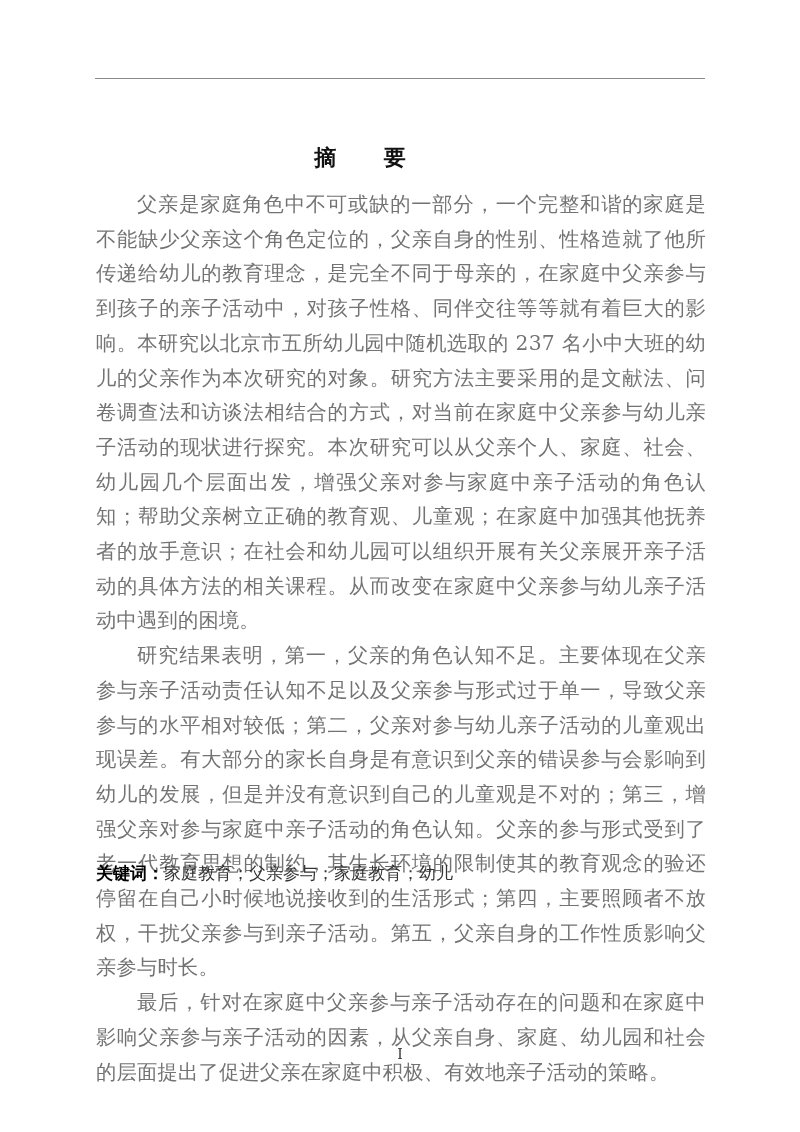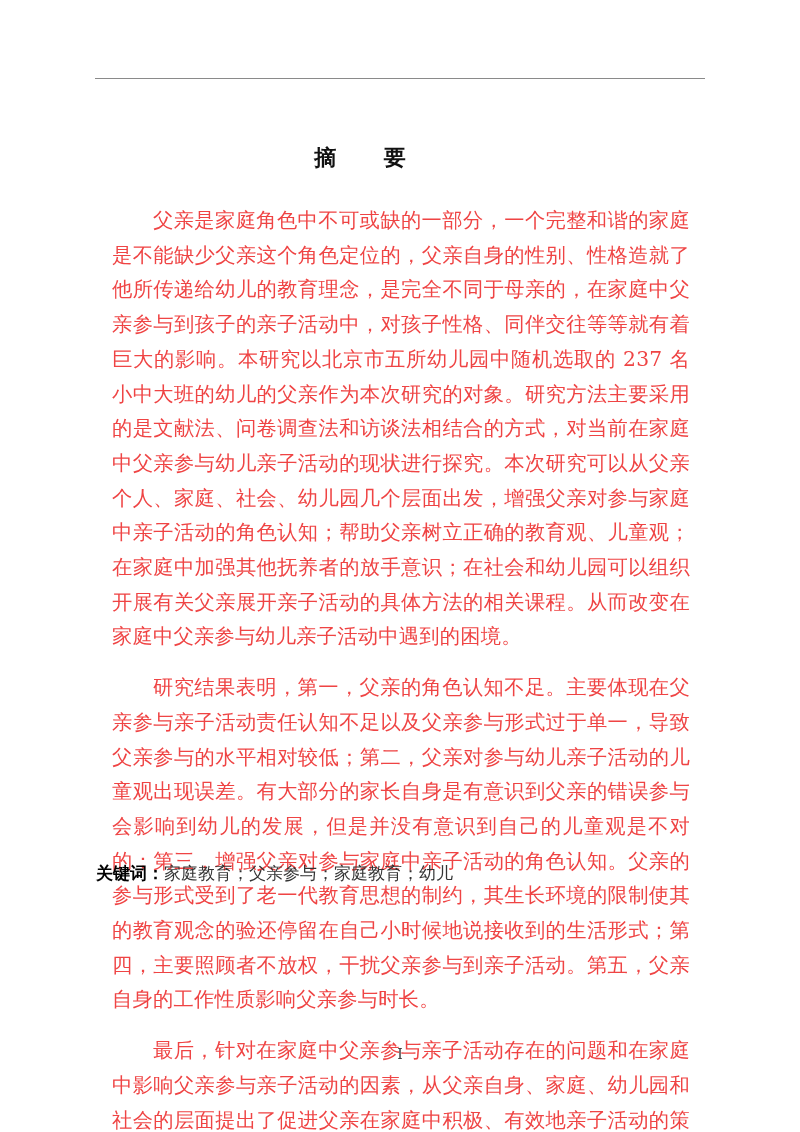--- a/index.html
+++ b/index.html
@@ -4,22 +4,22 @@
   <style>
     html, body { margin: 0; padding: 0; background: #ffffff; }
     body { width: 800px; height: 1132px; position: relative; overflow: hidden;
       font-family: "DejaVu Serif", "Liberation Serif", serif; color: #1a1a1a; }
     .header-rule { position: absolute; left: 95px; top: 78px; width: 610px; height: 0;
       border-top: 1.5px solid #8a8a8a; }
     .title { position: absolute; top: 143px; left: 0; width: 720px; text-align: center;
       font-family: "DejaVu Sans", "Liberation Sans", sans-serif; font-weight: bold;
       font-size: 22px; letter-spacing: 20px; text-indent: 20px; color: #111; }
     .body-text { position: absolute; left: 96px; top: 187px; width: 610px; }
-    .para { margin: 16px; font-size: 20.3px; line-height: 34.7px; text-indent: 41px;
-      text-align: justify; color: #ef4444; letter-spacing: 0.2px; }
+    .para { margin: 0; font-size: 20.3px; line-height: 34.7px; text-indent: 41px;
+      text-align: justify; color: #737373; letter-spacing: 0.2px; }
     .keywords { position: absolute; left: 96px; top: 862px; font-size: 17px;
       color: #333; }
     .kw-label { font-family: "DejaVu Sans", "Liberation Sans", sans-serif;
       font-weight: bold; color: #000; }
     .page-num { position: absolute; top: 1046px; left: 0; width: 800px; text-align: center;
       font-size: 14px; color: #333; }
   </style>
 </head>
 <body>
 

